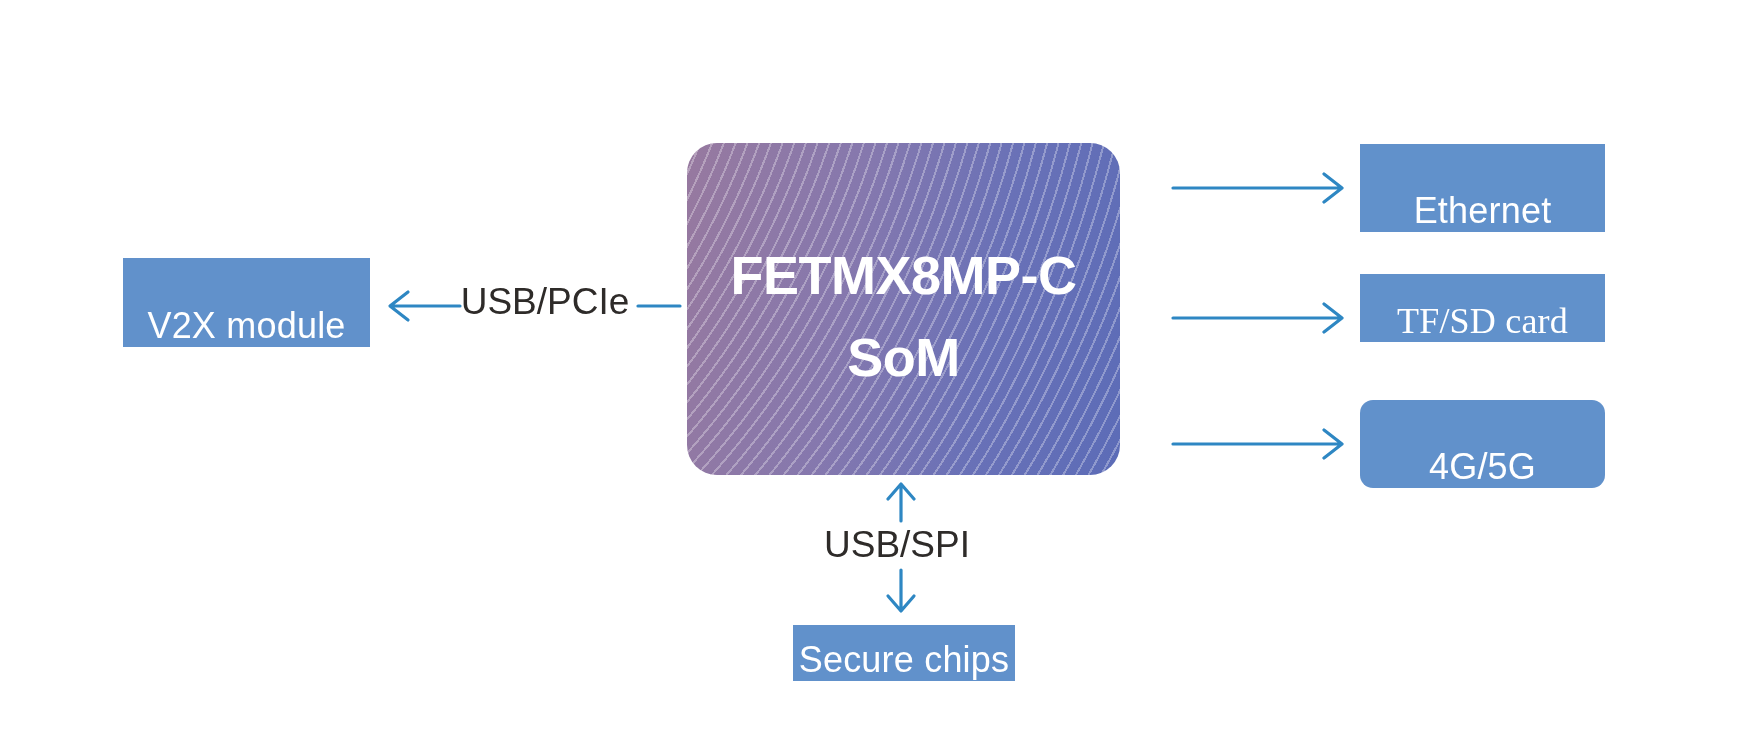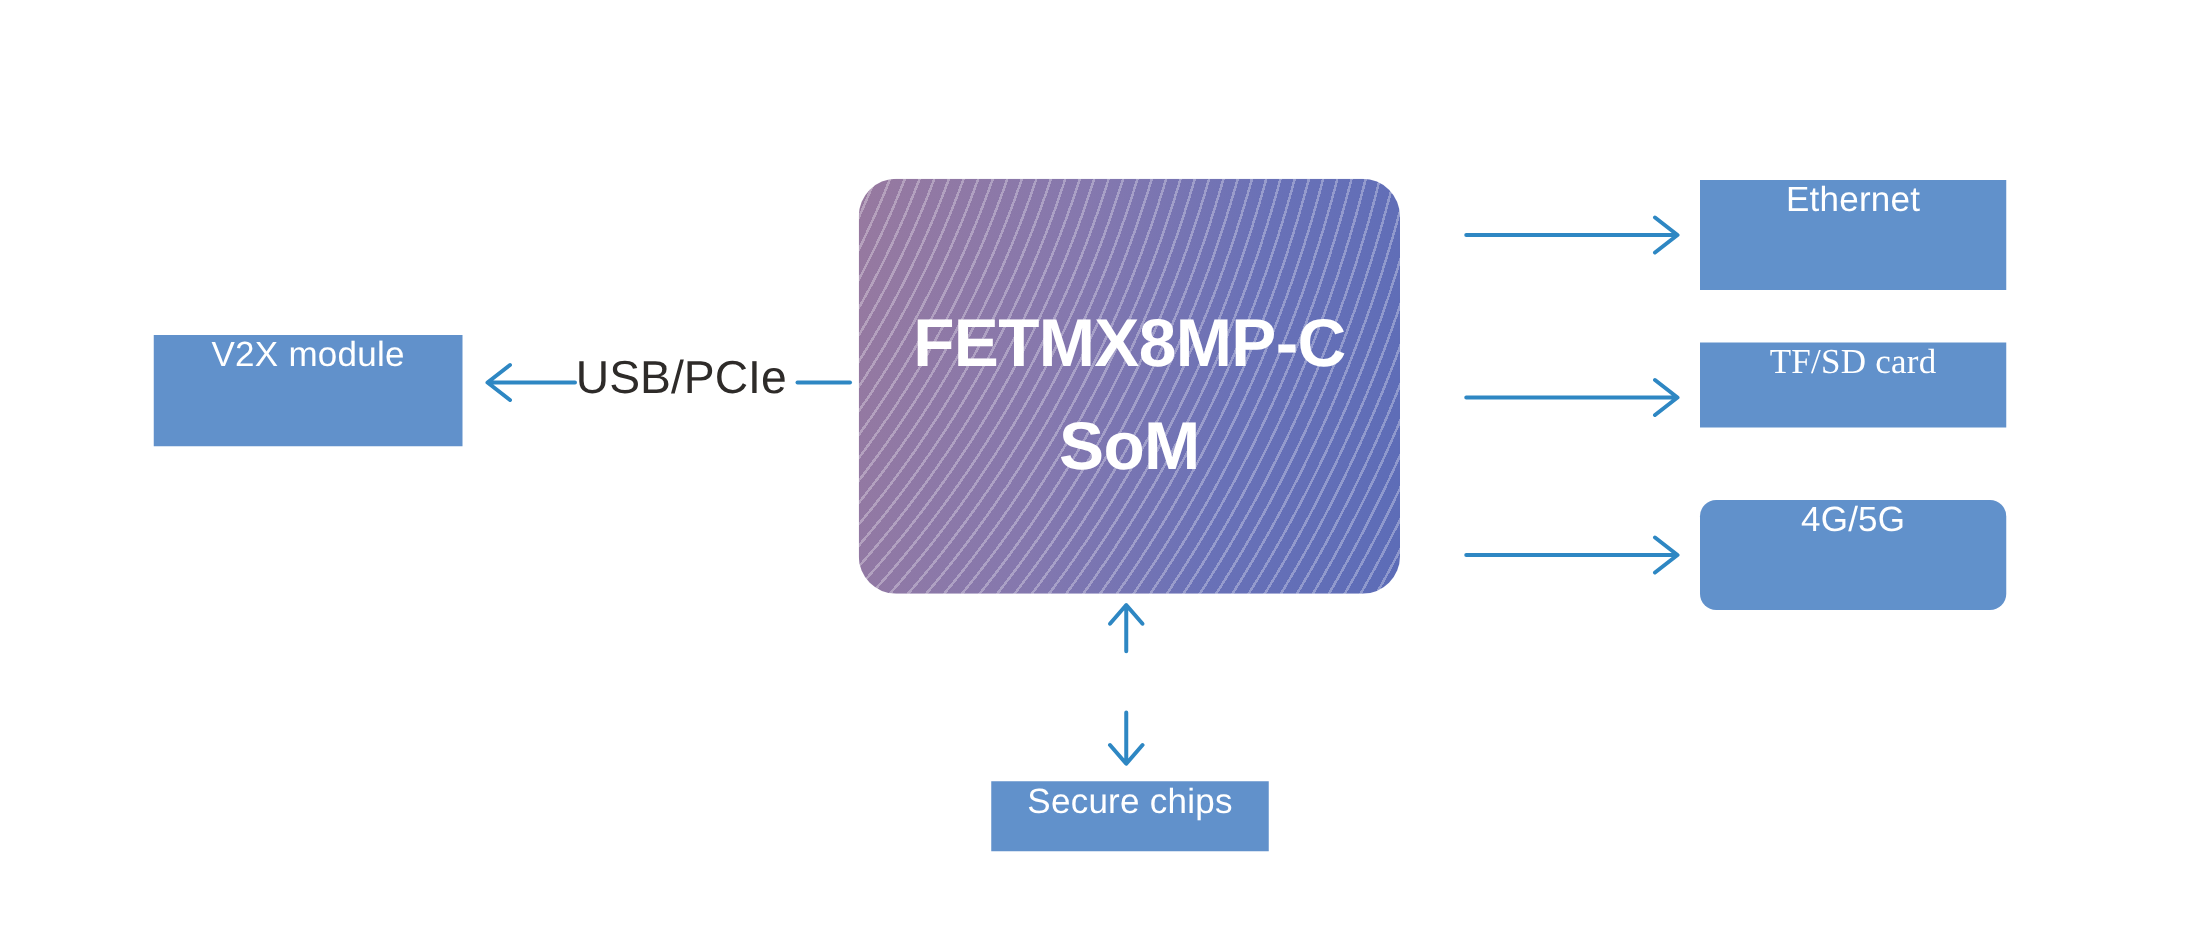--- a/index.html
+++ b/index.html
@@ -36,27 +36,27 @@
     stroke:var(--arrow);
     stroke-width:3.2;
     stroke-linecap:round;
     stroke-linejoin:round;
   }
   .node{
     position:absolute;
     background:var(--peripheral-box-fill);
     color:var(--peripheral-label-text);
     display:flex;
-    align-items:flex-start;
+    align-items:flex-end;
     justify-content:center;
-    font-size:28px;
+    font-size:36px;
     letter-spacing:0.2px;
     white-space:nowrap;
   }
-  .node-v2x   {left:123px; top:268px; width:247px; height:89px;}
+  .node-v2x   {left:123px; top:258px; width:247px; height:89px;}
   .node-eth   {left:1360px;top:144px; width:245px; height:88px;}
   .node-tfsd  {left:1360px;top:274px; width:245px; height:68px;font-family:Liberation Serif, serif;}
   .node-4g5g  {left:1360px;top:400px; width:245px; height:88px;border-radius:13px;}
   .node-secure{left:793px; top:625px; width:222px; height:56px;}
   .som{
     position:absolute;
     left:687px; top:143px;
     width:433px; height:332px;
     border-radius:30px;
     background:
@@ -131,14 +131,15 @@
   <div class="node node-4g5g">
     <span>4G/5G</span>
   </div>
 
   <div class="node node-secure">
     <span>Secure chips</span>
   </div>
 
   <div class="iface-label label-usb-pcie">USB/PCIe</div>
 
+  <div class="iface-label label-usb-spi">USB/SPI</div>
 
 </div>
 
 </body></html>

